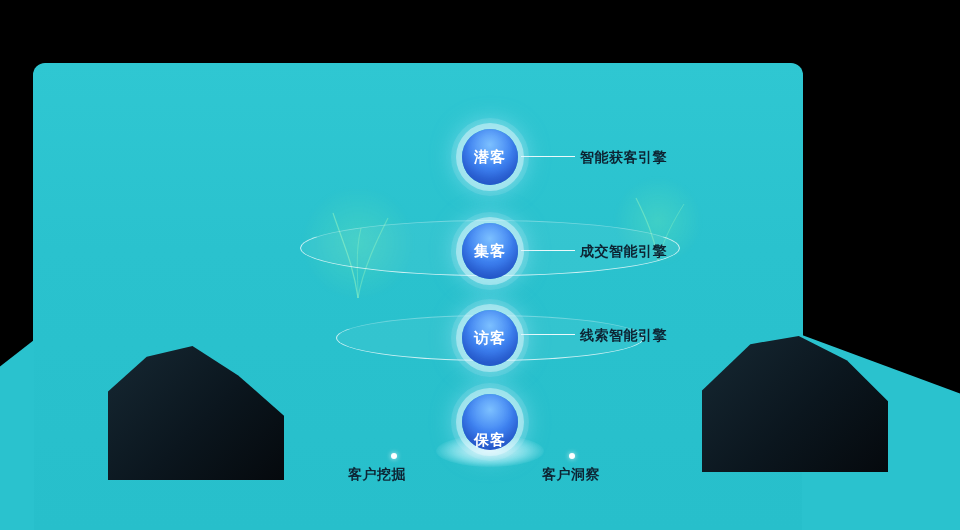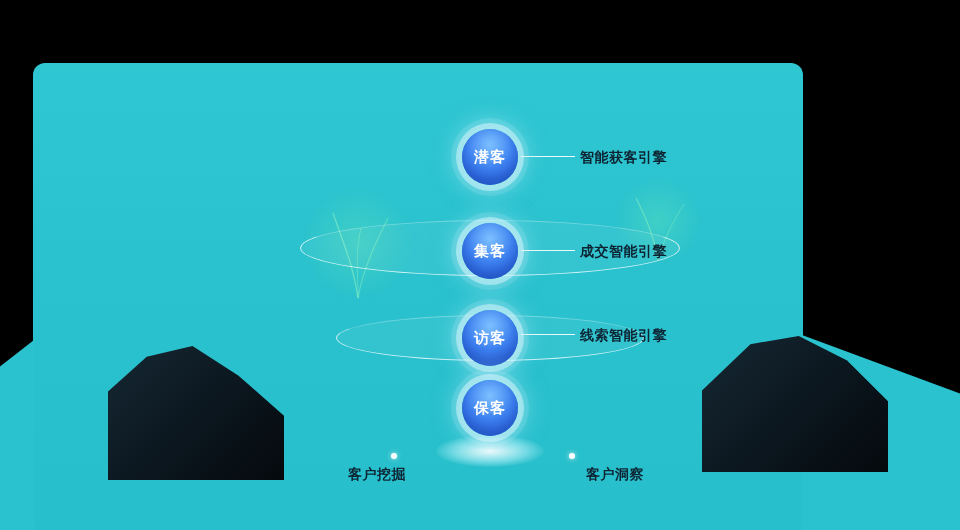--- a/index.html
+++ b/index.html
@@ -53,34 +53,34 @@
   .connector{ position:absolute; left:521px; width:54px; height:1px; background:rgba(255,255,255,.9); }
   .c1{ top:156px; } .c2{ top:250px; } .c3{ top:334px; }
 
   
   .node{ position:absolute; left:462px; width:56px; height:56px; border-radius:50%;
     background:radial-gradient(circle at 50% 28%, var(--node-blue-light,#7CC0FF) 0%, #3f83f2 48%, var(--node-blue-dark,#2A5FE0) 100%);
     box-shadow:0 0 0 6px rgba(235,250,255,.45), 0 0 0 11px rgba(235,250,255,.12),
                0 0 22px 8px rgba(160,230,250,.55), inset 0 -8px 12px rgba(20,60,160,.45);
     display:flex; align-items:center; justify-content:center;
     color:var(--node-text,#fff); font-size:15px; font-weight:bold; letter-spacing:1px; }
-  .n1{ top:129px; } .n2{ top:223px; } .n3{ top:310px; } .n4{ top:380px; }
+  .n1{ top:129px; } .n2{ top:223px; } .n3{ top:310px; } .n4{ top:394px;align-items:flex-end; }
 
   
   .engine{ position:absolute; left:580px; color:var(--label-text,#0D2433);
     font-size:14px; font-weight:bold; letter-spacing:.5px; white-space:nowrap; }
   .e1{ top:149px; } .e2{ top:243px; } .e3{ top:327px; }
 
   
   .dot{ position:absolute; width:6px; height:6px; border-radius:50%; background:#fff;
     box-shadow:0 0 5px rgba(255,255,255,.8); }
   .dot-1{ left:391px; top:453px; } .dot-2{ left:569px; top:453px; }
   .footer-label{ position:absolute; color:var(--label-text,#0D2433);
     font-size:14px; font-weight:bold; letter-spacing:.5px; white-space:nowrap; }
-  .f1{ left:348px; top:466px; } .f2{ left:586px; top:466px; }
+  .f1{ left:348px; top:466px; } .f2{ left:542px; top:466px; }
 </style>
 </head>
 <body>
 
 <div class="screen">
 
   <div class="panel"></div>
   <div class="wedge-left"></div>
   <div class="wedge-right"></div>
 

